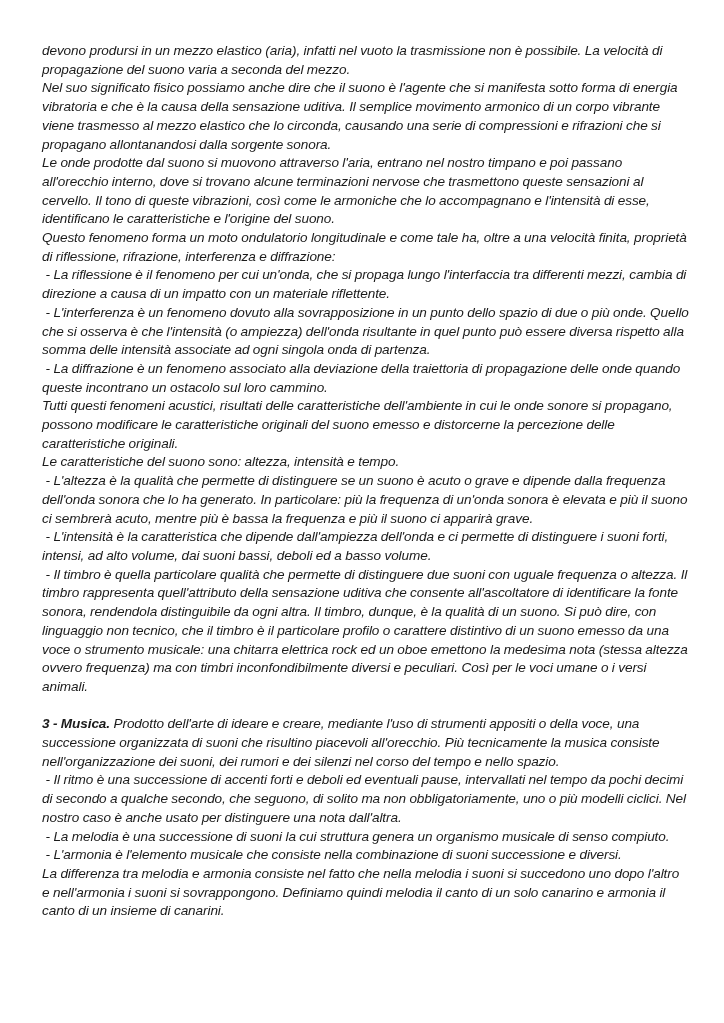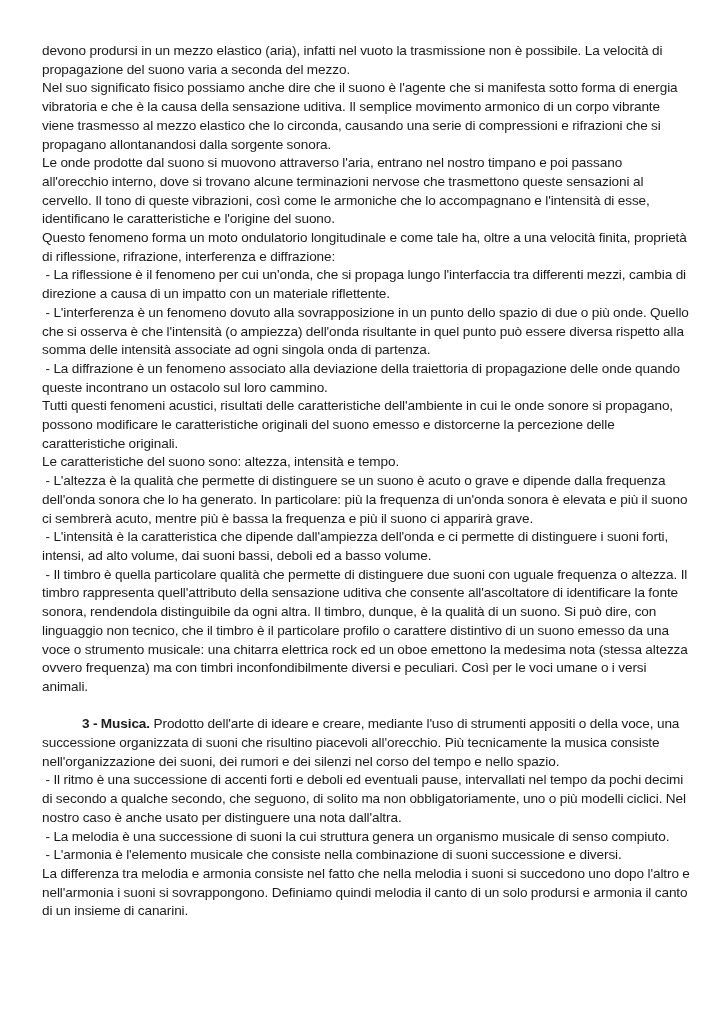--- a/index.html
+++ b/index.html
@@ -28,40 +28,39 @@
     padding: 0;
     white-space: pre-wrap;
     word-spacing: -0.2px;
     letter-spacing: -0.1px;
   }
   .doc-body p.spacer {
     min-height: 18.7px;
   }
   .doc-body b {
     font-weight: bold;
-    margin-left: 40px;
   }
 </style>
 </head>
 <body>
 
-<div class="page" style="background: rgb(255, 255, 255); color: rgb(27, 27, 27);">
+<div class="page" style="background: rgb(255, 255, 255); color: rgb(27, 27, 27); font-style: italic;">
   <div class="doc-body">
       <p>devono prodursi in un mezzo elastico (aria), infatti nel vuoto la trasmissione non è possibile. La velocità di propagazione del suono varia a seconda del mezzo.</p>
       <p>Nel suo significato fisico possiamo anche dire che il suono è l'agente che si manifesta sotto forma di energia vibratoria e che è la causa della sensazione uditiva. Il semplice movimento armonico di un corpo vibrante viene trasmesso al mezzo elastico che lo circonda, causando una serie di compressioni e rifrazioni che si propagano allontanandosi dalla sorgente sonora.</p>
       <p>Le onde prodotte dal suono si muovono attraverso l'aria, entrano nel nostro timpano e poi passano all'orecchio interno, dove si trovano alcune terminazioni nervose che trasmettono queste sensazioni al cervello. Il tono di queste vibrazioni, così come le armoniche che lo accompagnano e l'intensità di esse, identificano le caratteristiche e l'origine del suono.</p>
       <p>Questo fenomeno forma un moto ondulatorio longitudinale e come tale ha, oltre a una velocità finita, proprietà di riflessione, rifrazione, interferenza e diffrazione:</p>
       <p> - La riflessione è il fenomeno per cui un'onda, che si propaga lungo l'interfaccia tra differenti mezzi, cambia di direzione a causa di un impatto con un materiale riflettente.</p>
       <p> - L'interferenza è un fenomeno dovuto alla sovrapposizione in un punto dello spazio di due o più onde. Quello che si osserva è che l'intensità (o ampiezza) dell'onda risultante in quel punto può essere diversa rispetto alla somma delle intensità associate ad ogni singola onda di partenza.</p>
       <p> - La diffrazione è un fenomeno associato alla deviazione della traiettoria di propagazione delle onde quando queste incontrano un ostacolo sul loro cammino.</p>
       <p>Tutti questi fenomeni acustici, risultati delle caratteristiche dell'ambiente in cui le onde sonore si propagano, possono modificare le caratteristiche originali del suono emesso e distorcerne la percezione delle caratteristiche originali.</p>
       <p>Le caratteristiche del suono sono: altezza, intensità e tempo.</p>
       <p> - L'altezza è la qualità che permette di distinguere se un suono è acuto o grave e dipende dalla frequenza dell'onda sonora che lo ha generato. In particolare: più la frequenza di un'onda sonora è elevata e più il suono ci sembrerà acuto, mentre più è bassa la frequenza e più il suono ci apparirà grave.</p>
       <p> - L'intensità è la caratteristica che dipende dall'ampiezza dell'onda e ci permette di distinguere i suoni forti, intensi, ad alto volume, dai suoni bassi, deboli ed a basso volume.</p>
       <p> - Il timbro è quella particolare qualità che permette di distinguere due suoni con uguale frequenza o altezza. Il timbro rappresenta quell'attributo della sensazione uditiva che consente all'ascoltatore di identificare la fonte sonora, rendendola distinguibile da ogni altra. Il timbro, dunque, è la qualità di un suono. Si può dire, con linguaggio non tecnico, che il timbro è il particolare profilo o carattere distintivo di un suono emesso da una voce o strumento musicale: una chitarra elettrica rock ed un oboe emettono la medesima nota (stessa altezza ovvero frequenza) ma con timbri inconfondibilmente diversi e peculiari. Così per le voci umane o i versi animali.</p>
       <p class="spacer"></p>
       <p><b>3 - Musica.</b> Prodotto dell'arte di ideare e creare, mediante l'uso di strumenti appositi o della voce, una successione organizzata di suoni che risultino piacevoli all'orecchio. Più tecnicamente la musica consiste nell'organizzazione dei suoni, dei rumori e dei silenzi nel corso del tempo e nello spazio.</p>
       <p> - Il ritmo è una successione di accenti forti e deboli ed eventuali pause, intervallati nel tempo da pochi decimi di secondo a qualche secondo, che seguono, di solito ma non obbligatoriamente, uno o più modelli ciclici. Nel nostro caso è anche usato per distinguere una nota dall'altra.</p>
       <p> - La melodia è una successione di suoni la cui struttura genera un organismo musicale di senso compiuto.</p>
       <p> - L'armonia è l'elemento musicale che consiste nella combinazione di suoni successione e diversi.</p>
-      <p>La differenza tra melodia e armonia consiste nel fatto che nella melodia i suoni si succedono uno dopo l'altro e nell'armonia i suoni si sovrappongono. Definiamo quindi melodia il canto di un solo prodursi e armonia il canto di un insieme di canarini.</p>
+      <p>La differenza tra melodia e armonia consiste nel fatto che nella melodia i suoni si succedono uno dopo l'altro e nell'armonia i suoni si sovrappongono. Definiamo quindi melodia il canto di un solo canarino e armonia il canto di un insieme di canarini.</p>
     </div>
 </div>
 
 </body></html>

